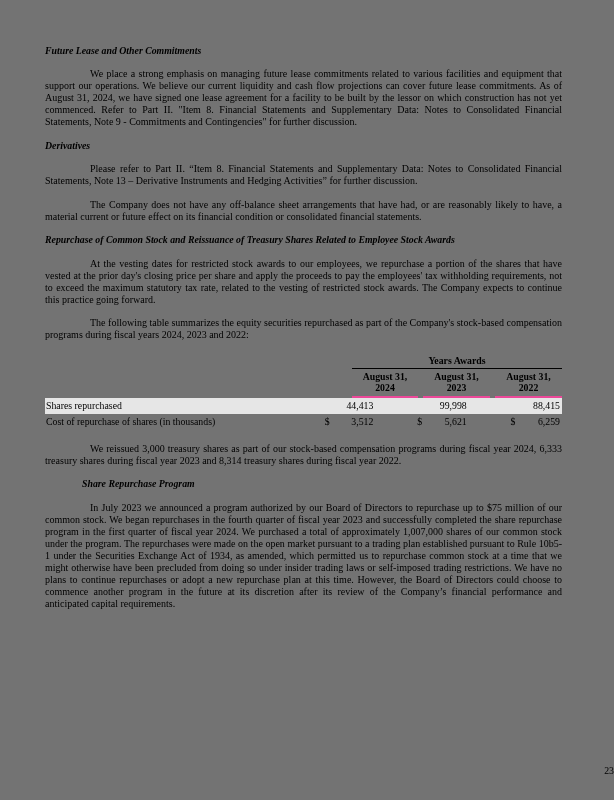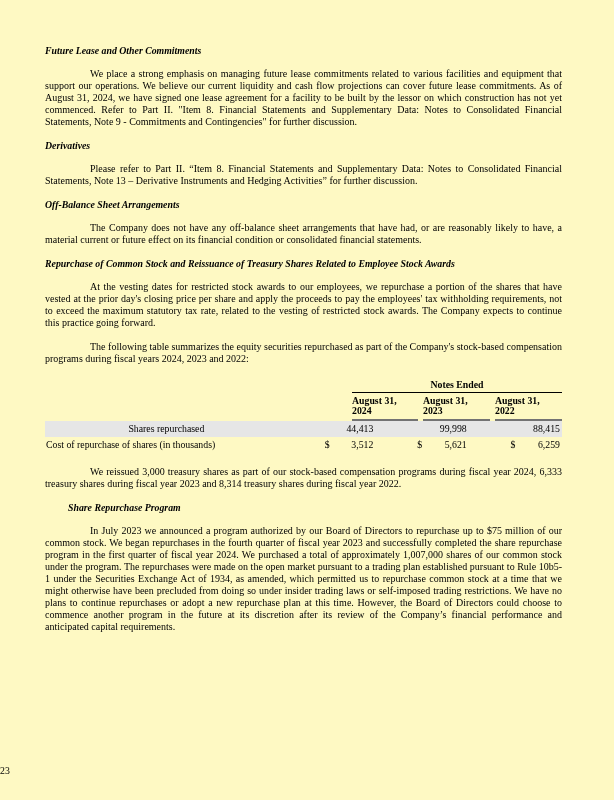--- a/index.html
+++ b/index.html
@@ -1,129 +1,129 @@
 <!DOCTYPE html>
 <html><head>
 <meta charset="utf-8">
 <style>
   html,body { margin:0; padding:0; background:#ffffff; }
   .page {
     position:relative;
     width:614px; height:800px;
-    background:#fef9c3;
+    background:#737373;
     box-sizing:border-box;
     padding:33px 52px 12px 45px;
     font-family:"Liberation Serif", serif;
     color:#000000;
     overflow:hidden;
   }
   .para {
     font-size:10px;
     line-height:12px;
     text-align:justify;
     text-indent:45px;
     margin:11.5px 0;
   }
   .heading {
     font-size:9.8px;
     line-height:12px;
     font-weight:bold;
     font-style:italic;
     margin:11.5px 0;
   }
-  .heading.indented { margin-left:23px; }
+  .heading.indented { margin-left:37px; }
 
   
   .fintable { margin:14px 0 13px 0; font-size:9.8px; line-height:12px; }
   .trow { display:flex; }
   .tlabel { width:307px; }
   .tcol  { width:66px; }
   .tcol.c2, .tcol.c3 { width:67px; }
   .tgap  { width:5px; }
   .group-row .tgroup {
     width:210px;
     text-align:center;
     font-weight:bold;
     border-bottom:1px solid #000;
     padding-bottom:1px;
   }
   .header-row .tcol {
     font-weight:bold;
+    text-align:center;
     line-height:10.8px;
     padding:3px 0 2px 0;
-    border-bottom:2px solid #737373;
+    border-bottom:2px solid #ec4899;
     display:flex; flex-direction:column;
   }
   .data-row { height:16px; align-items:center; }
   .data-row .tlabel { padding-left:1px; }
   .tval {
     display:flex;
     justify-content:space-between;
     box-sizing:border-box;
     padding:0 2px;
     align-items:center;
     margin-left:36px;
   }
   .page-number {
     position:absolute;
     top:765px; left:0; right:0;
-    text-align:left;
+    text-align:right;
     font-size:9.8px;
   }
 </style>
 </head>
 <body>
 
 <div class="page">
 
   <div class="heading">Future Lease and Other Commitments</div>
 
   <p class="para">We place a strong emphasis on managing future lease commitments related to various facilities and equipment that support our operations. We believe our current liquidity and cash flow projections can cover future lease commitments. As of August 31, 2024, we have signed one lease agreement for a facility to be built by the lessor on which construction has not yet commenced. Refer to Part II. "Item 8. Financial Statements and Supplementary Data: Notes to Consolidated Financial Statements, Note 9 - Commitments and Contingencies" for further discussion.</p>
 
   <div class="heading">Derivatives</div>
 
   <p class="para">Please refer to Part II. “Item 8. Financial Statements and Supplementary Data: Notes to Consolidated Financial Statements, Note 13 – Derivative Instruments and Hedging Activities” for further discussion.</p>
 
-  <div class="heading">Off-Balance Sheet Arrangements</div>
 
   <p class="para">The Company does not have any off-balance sheet arrangements that have had, or are reasonably likely to have, a material current or future effect on its financial condition or consolidated financial statements.</p>
 
   <div class="heading">Repurchase of Common Stock and Reissuance of Treasury Shares Related to Employee Stock Awards</div>
 
   <p class="para">At the vesting dates for restricted stock awards to our employees, we repurchase a portion of the shares that have vested at the prior day's closing price per share and apply the proceeds to pay the employees' tax withholding requirements, not to exceed the maximum statutory tax rate, related to the vesting of restricted stock awards. The Company expects to continue this practice going forward.</p>
 
 
   <p class="para">The following table summarizes the equity securities repurchased as part of the Company's stock-based compensation programs during fiscal years 2024, 2023 and 2022:</p>
 
   <div class="fintable">
 
     <div class="trow group-row">
       <div class="tlabel"></div>
-      <div class="tgroup">Notes Ended</div>
+      <div class="tgroup">Years Awards</div>
     </div>
 
     <div class="trow header-row">
       <div class="tlabel"></div>
       <div class="tcol c1">
         <span>August 31,</span>
         <span>2024</span>
       </div>
       <div class="tgap"></div>
       <div class="tcol c2">
         <span>August 31,</span>
         <span>2023</span>
       </div>
       <div class="tgap"></div>
       <div class="tcol c3">
         <span>August 31,</span>
         <span>2022</span>
       </div>
     </div>
 
-    <div class="trow data-row shaded" style="background: rgb(230, 230, 230); text-align: center;">
+    <div class="trow data-row shaded" style="background: rgb(230, 230, 230);">
       <div class="tlabel">Shares repurchased</div>
       <div class="tcol c1 tval">
         <span class="cur"></span>
         <span>44,413</span>
       </div>
       <div class="tgap"></div>
       <div class="tcol c2 tval">
         <span class="cur"></span>
         <span>99,998</span>
       </div>

